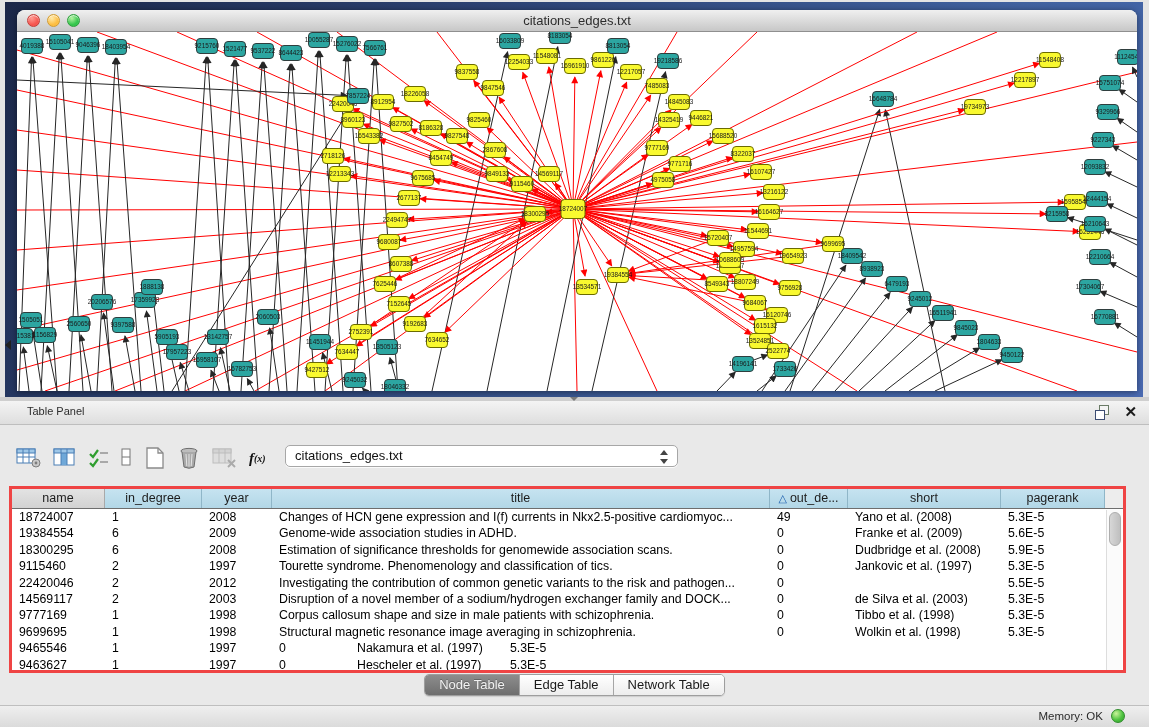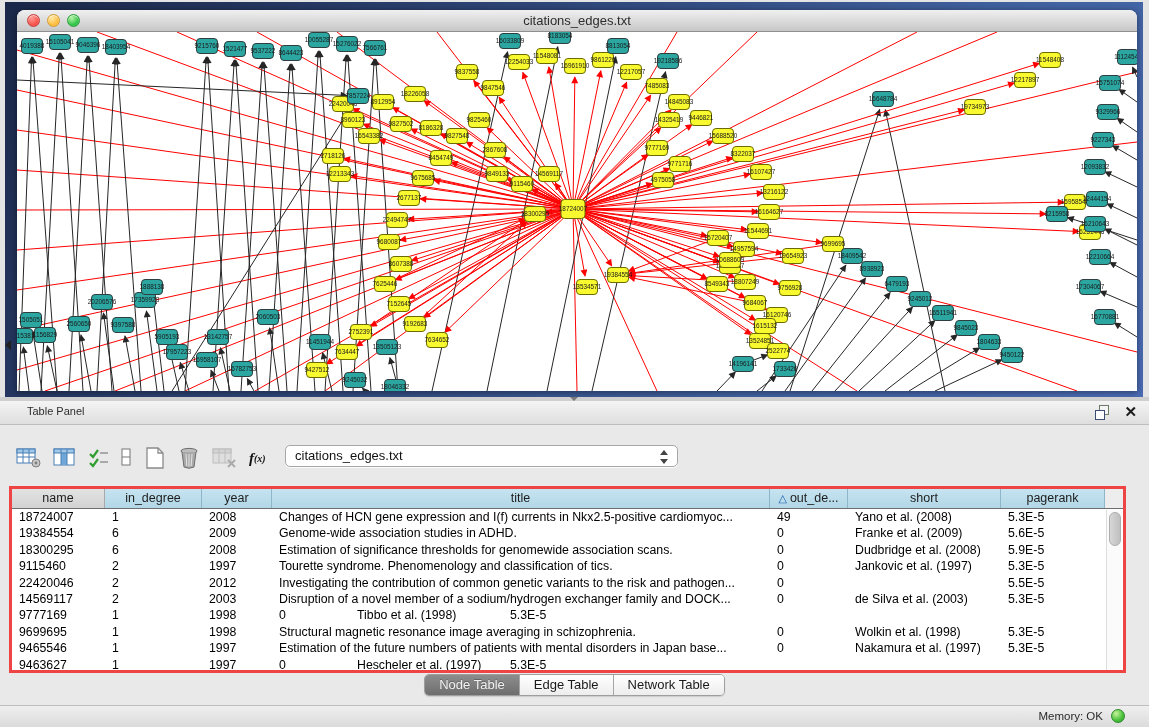--- a/index.html
+++ b/index.html
@@ -939,38 +939,38 @@
             <div class="t-cell" style="width: 70px;">2003</div>
             <div class="t-cell" style="width: 498px;">Disruption of a novel member of a sodium/hydrogen exchanger family and DOCK...</div>
             <div class="t-cell" style="width: 78px;">0</div>
             <div class="t-cell" style="width: 153px;">de Silva et al. (2003)</div>
             <div class="t-cell" style="width: 104px;">5.3E-5</div>
           </div>
           <div class="t-row">
             <div class="t-cell" style="width: 93px;">9777169</div>
             <div class="t-cell" style="width: 97px;">1</div>
             <div class="t-cell" style="width: 70px;">1998</div>
+            <div class="t-cell" style="width: 498px;">Corpus callosum shape and size in male patients with schizophrenia.</div>
             <div class="t-cell" style="width: 78px;">0</div>
             <div class="t-cell" style="width: 153px;">Tibbo et al. (1998)</div>
             <div class="t-cell" style="width: 104px;">5.3E-5</div>
           </div>
           <div class="t-row">
             <div class="t-cell" style="width: 93px;">9699695</div>
             <div class="t-cell" style="width: 97px;">1</div>
             <div class="t-cell" style="width: 70px;">1998</div>
             <div class="t-cell" style="width: 498px;">Structural magnetic resonance image averaging in schizophrenia.</div>
             <div class="t-cell" style="width: 78px;">0</div>
             <div class="t-cell" style="width: 153px;">Wolkin et al. (1998)</div>
             <div class="t-cell" style="width: 104px;">5.3E-5</div>
           </div>
           <div class="t-row">
             <div class="t-cell" style="width: 93px;">9465546</div>
             <div class="t-cell" style="width: 97px;">1</div>
             <div class="t-cell" style="width: 70px;">1997</div>
-            <div class="t-cell" style="width: 498px;">Estimation of the future numbers of patients with mental disorders in Japan base...</div>
             <div class="t-cell" style="width: 78px;">0</div>
             <div class="t-cell" style="width: 153px;">Nakamura et al. (1997)</div>
             <div class="t-cell" style="width: 104px;">5.3E-5</div>
           </div>
           <div class="t-row">
             <div class="t-cell" style="width: 93px;">9463627</div>
             <div class="t-cell" style="width: 97px;">1</div>
             <div class="t-cell" style="width: 70px;">1997</div>
             <div class="t-cell" style="width: 78px;">0</div>
             <div class="t-cell" style="width: 153px;">Hescheler et al. (1997)</div>

